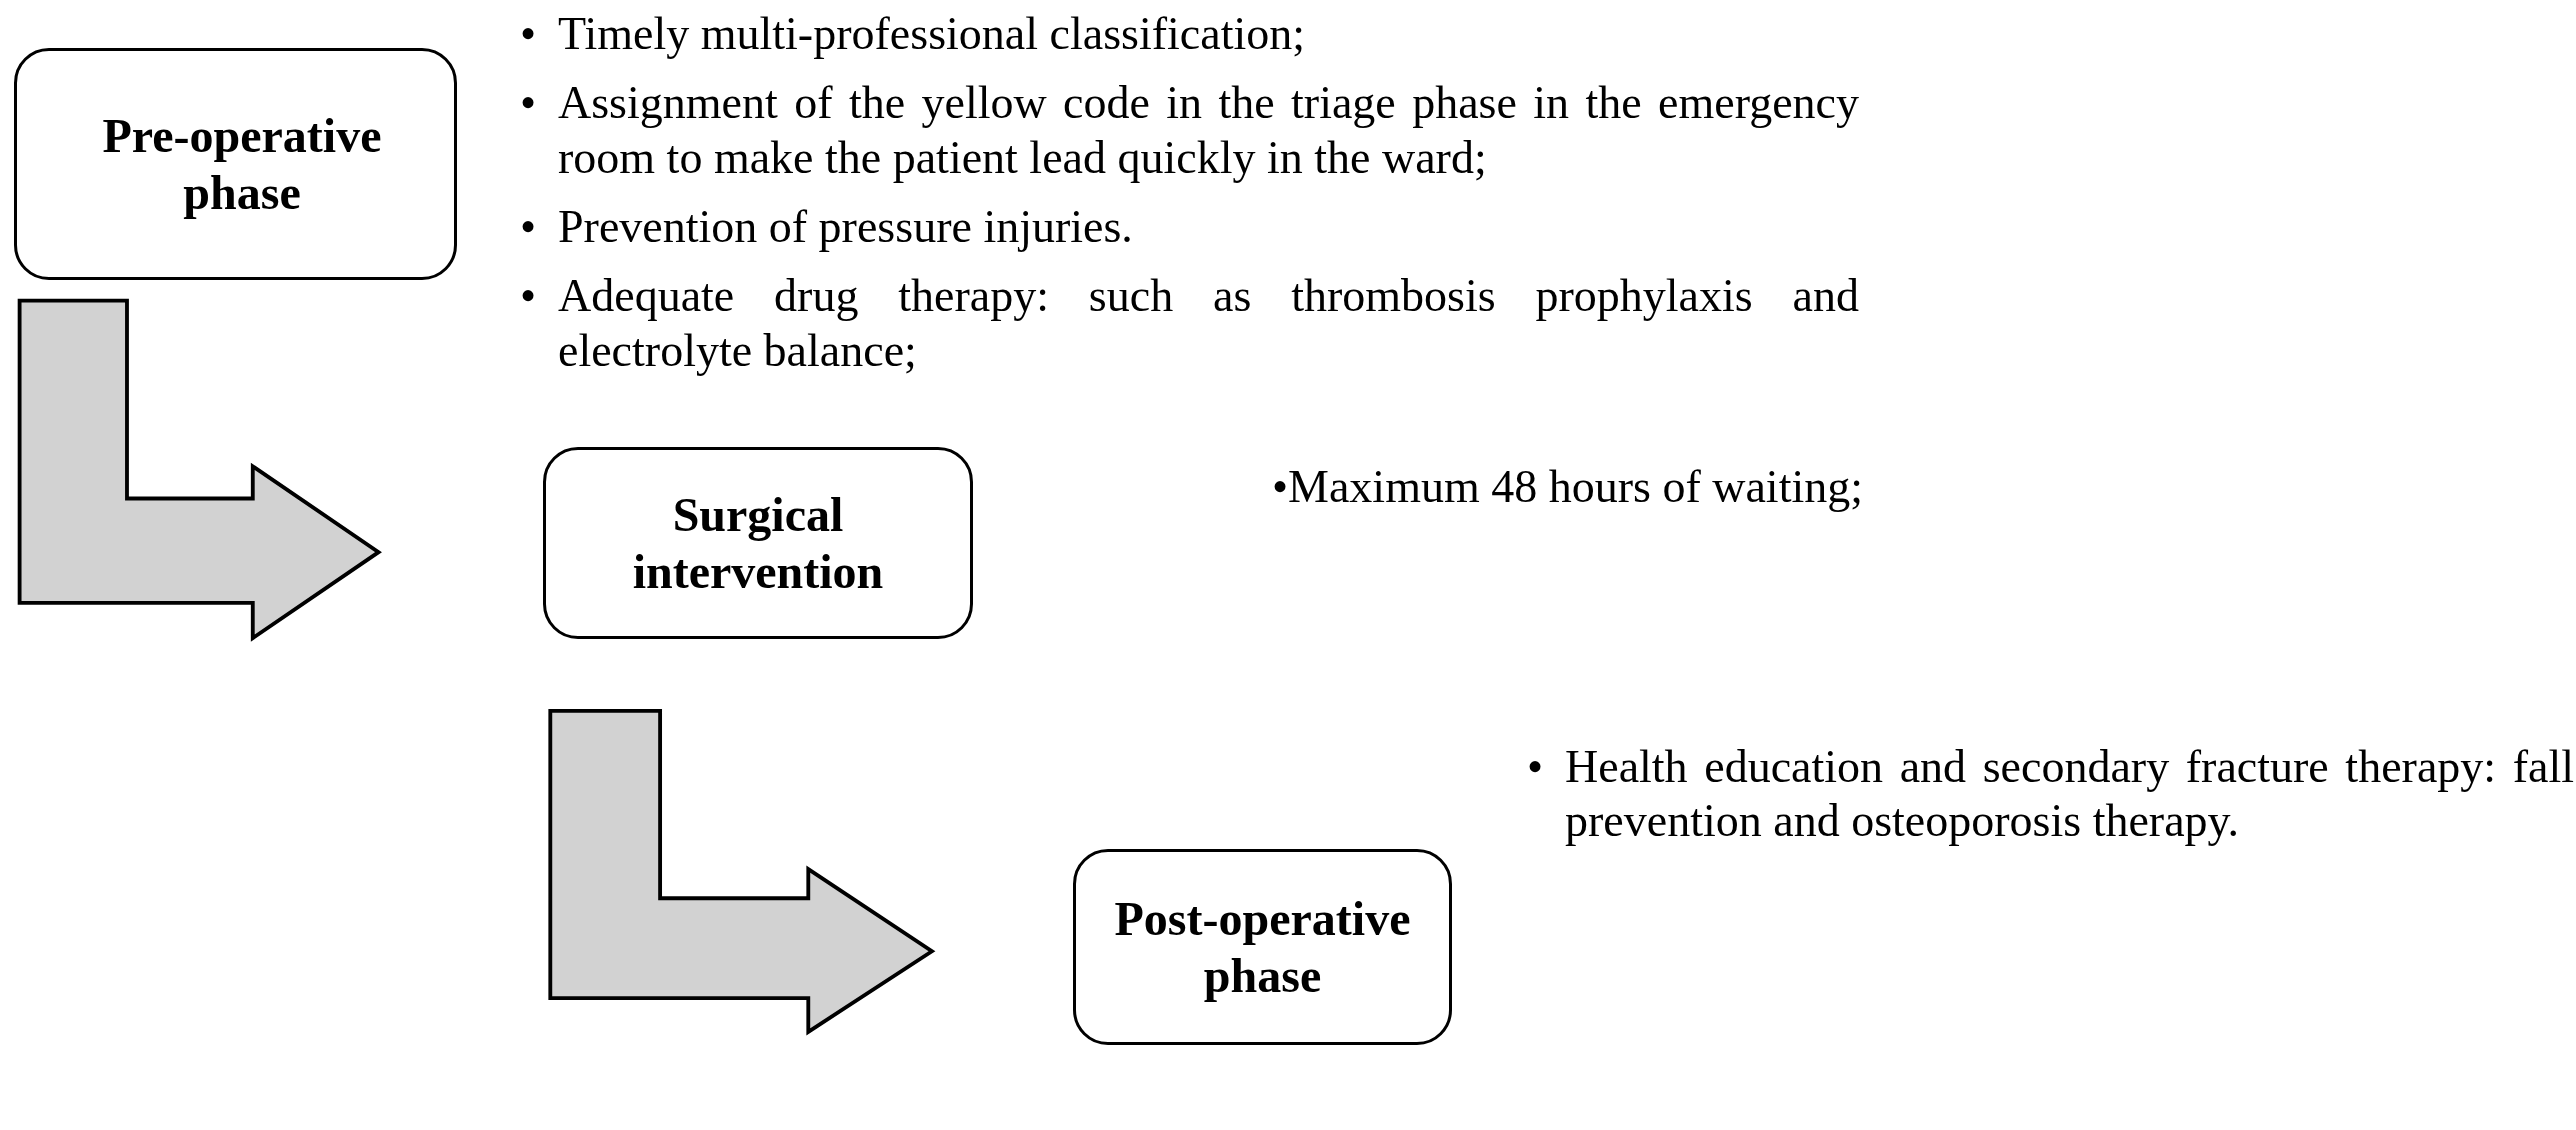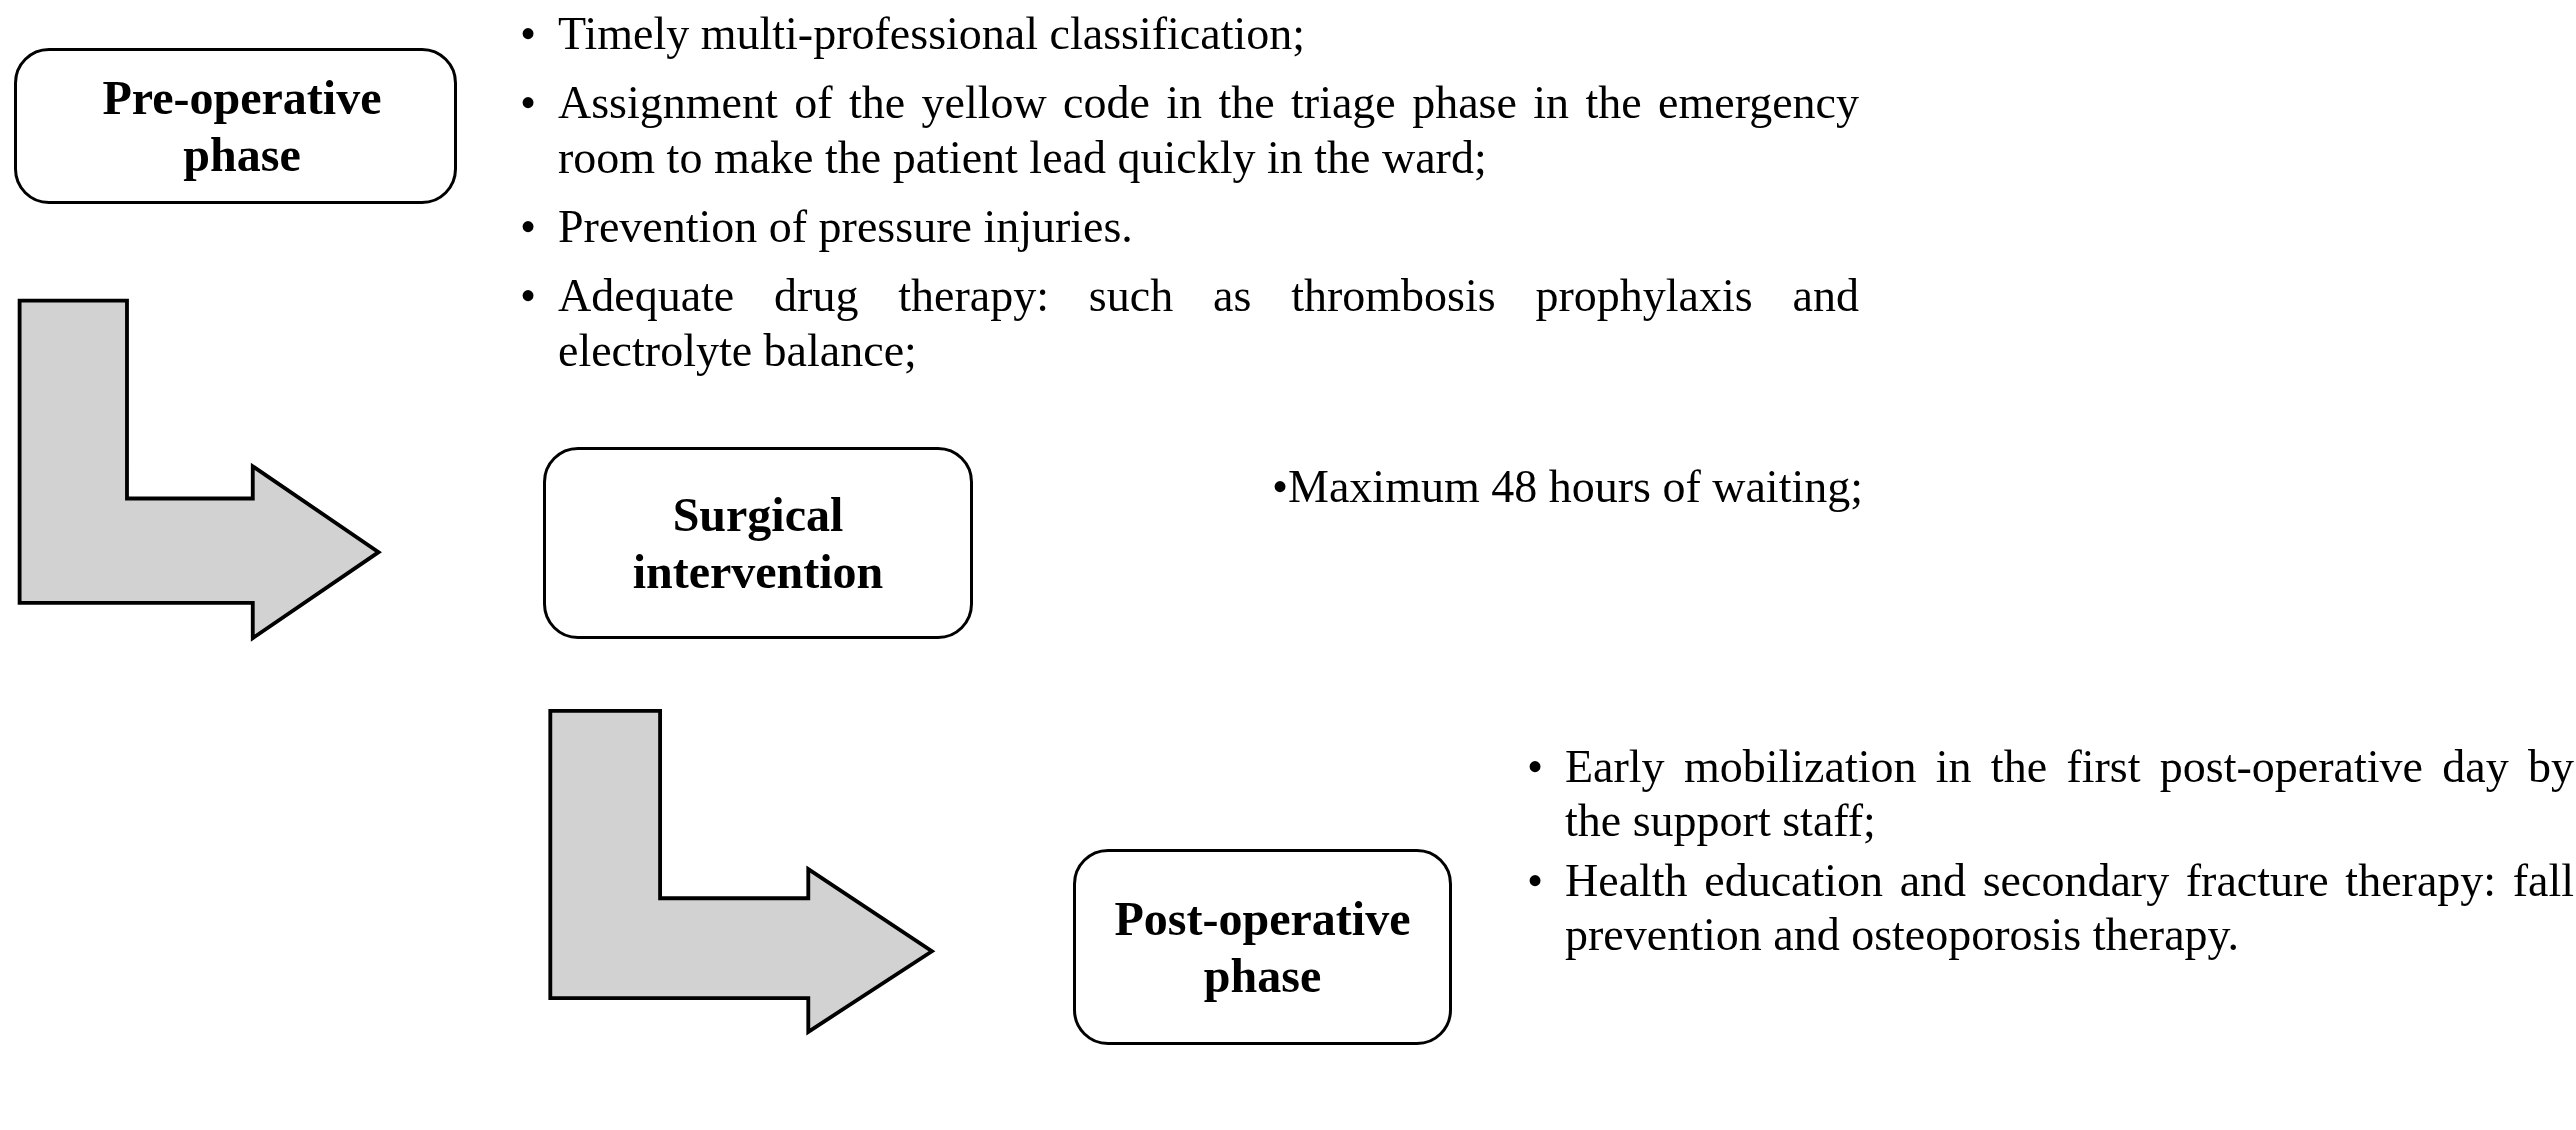--- a/index.html
+++ b/index.html
@@ -56,21 +56,21 @@
   .elbow-arrow {
     position: absolute;
     display: block;
   }
 </style>
 </head>
 <body>
 
 <div class="canvas">
 
-  <div class="phase-box" style="left:14px; top:48px; width:443px; height:156px;padding-left:44px;">
+  <div class="phase-box" style="left:14px; top:48px; width:443px; height:232px;padding-left:44px;">
     <span class="phase-title">Pre-operative phase</span>
   </div>
 
   <div class="bullet-list" style="left:520px; top:6.1px; width:1339px;">
     <div class="bullet-item">
       <span class="bullet-dot">•</span><span>Timely multi-professional classification;</span>
     </div>
     <div class="bullet-item">
       <span class="bullet-dot">•</span><span>Assignment of the yellow code in the triage phase in the emergency room to make the patient lead quickly in the ward;</span>
     </div>
@@ -99,21 +99,18 @@
   <svg class="elbow-arrow" style="left:531px; top:704px;" width="411" height="334" viewBox="0 0 535 435">
     <polygon points="25,9 168,9 168,253 361,253 361,215 522,322 361,427 361,383 25,383" stroke-width="5" stroke-linejoin="miter" fill="#d2d2d2" stroke="#000000"></polygon>
   </svg>
 
   <div class="phase-box" style="left:1073px; top:849px; width:379px; height:196px;align-items:center;">
     <span class="phase-title">Post-operative phase</span>
   </div>
 
   <div class="bullet-list list-postop" style="left:1527px; top:740px; width:1047px;">
     <div class="bullet-item">
-      <span class="bullet-dot">•</span><span>Early mobilization in the first post-operative day by the support staff;</span>
-    </div>
-    <div class="bullet-item">
       <span class="bullet-dot">•</span><span>Health education and secondary fracture therapy: fall prevention and osteoporosis therapy.</span>
     </div>
   </div>
 
 </div>
 
 
 </body></html>

